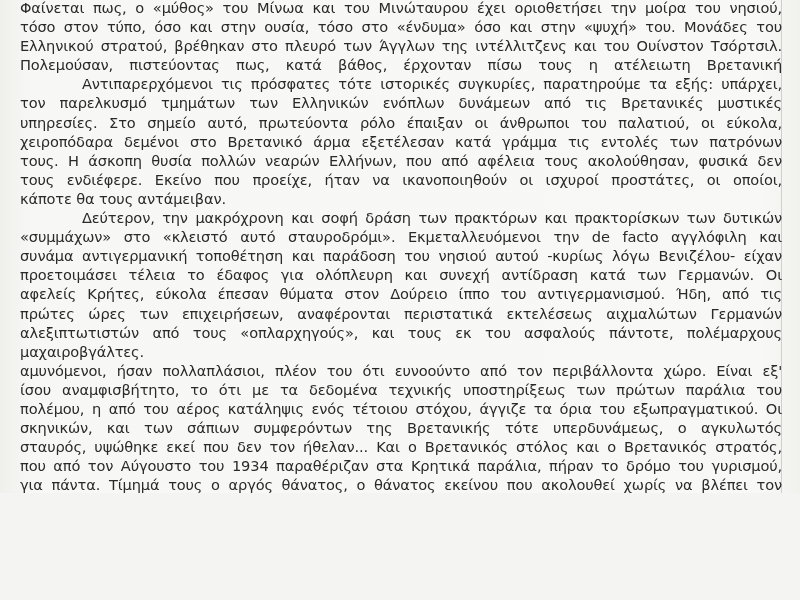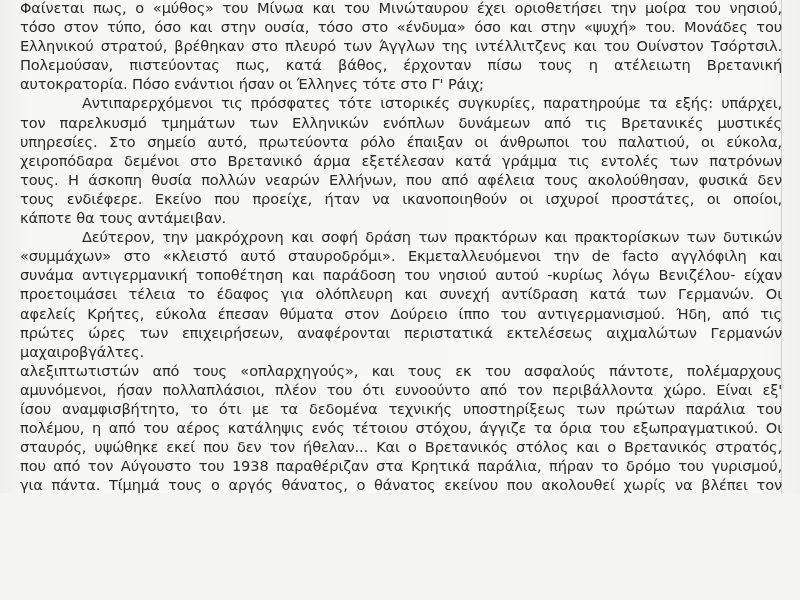--- a/index.html
+++ b/index.html
@@ -65,47 +65,47 @@
 <body>
 
 <div class="page">
   <div class="rule-line"></div>
   <div class="text-block" id="text-block">
       <div class="para">
         <span class="line">Φαίνεται πως, ο «μύθος» του Μίνωα και του Μινώταυρου έχει οριοθετήσει την μοίρα του νησιού,</span>
         <span class="line">τόσο στον τύπο, όσο και στην ουσία, τόσο στο «ένδυμα» όσο και στην «ψυχή» του. Μονάδες του</span>
         <span class="line">Ελληνικού στρατού, βρέθηκαν στο πλευρό των Άγγλων της ιντέλλιτζενς και του Ουίνστον Τσόρτσιλ.</span>
         <span class="line">Πολεμούσαν, πιστεύοντας πως, κατά βάθος, έρχονταν πίσω τους η ατέλειωτη Βρετανική</span>
-        <span class="line last">αυτοκρατορία. Πόσο ενάντιοι ήσαν οι Έλληνες τότε στο Γ' Ράιχ;</span>
       </div>
       <div class="para">
         <span class="line first-indent">Αντιπαρερχόμενοι τις πρόσφατες τότε ιστορικές συγκυρίες, παρατηρούμε τα εξής: υπάρχει,</span>
         <span class="line">τον παρελκυσμό τμημάτων των Ελληνικών ενόπλων δυνάμεων από τις Βρετανικές μυστικές</span>
         <span class="line">υπηρεσίες. Στο σημείο αυτό, πρωτεύοντα ρόλο έπαιξαν οι άνθρωποι του παλατιού, οι εύκολα,</span>
         <span class="line">χειροπόδαρα δεμένοι στο Βρετανικό άρμα εξετέλεσαν κατά γράμμα τις εντολές των πατρόνων</span>
         <span class="line">τους. Η άσκοπη θυσία πολλών νεαρών Ελλήνων, που από αφέλεια τους ακολούθησαν, φυσικά δεν</span>
         <span class="line">τους ενδιέφερε. Εκείνο που προείχε, ήταν να ικανοποιηθούν οι ισχυροί προστάτες, οι οποίοι,</span>
         <span class="line last">κάποτε θα τους αντάμειβαν.</span>
       </div>
       <div class="para">
         <span class="line first-indent">Δεύτερον, την μακρόχρονη και σοφή δράση των πρακτόρων και πρακτορίσκων των δυτικών</span>
         <span class="line">«συμμάχων» στο «κλειστό αυτό σταυροδρόμι». Εκμεταλλευόμενοι την de facto αγγλόφιλη και</span>
         <span class="line">συνάμα αντιγερμανική τοποθέτηση και παράδοση του νησιού αυτού -κυρίως λόγω Βενιζέλου- είχαν</span>
         <span class="line">προετοιμάσει τέλεια το έδαφος για ολόπλευρη και συνεχή αντίδραση κατά των Γερμανών. Οι</span>
         <span class="line">αφελείς Κρήτες, εύκολα έπεσαν θύματα στον Δούρειο ίππο του αντιγερμανισμού. Ήδη, από τις</span>
         <span class="line">πρώτες ώρες των επιχειρήσεων, αναφέρονται περιστατικά εκτελέσεως αιχμαλώτων Γερμανών</span>
+        <span class="line">αλεξιπτωτιστών από τους «οπλαρχηγούς», και τους εκ του ασφαλούς πάντοτε, πολέμαρχους</span>
         <span class="line last">μαχαιροβγάλτες.</span>
-        <span class="line">αλεξιπτωτιστών από τους «οπλαρχηγούς», και τους εκ του ασφαλούς πάντοτε, πολέμαρχους</span>
       </div>
       <div class="para">
         <span class="line">αμυνόμενοι, ήσαν πολλαπλάσιοι, πλέον του ότι ευνοούντο από τον περιβάλλοντα χώρο. Είναι εξ'</span>
         <span class="line">ίσου αναμφισβήτητο, το ότι με τα δεδομένα τεχνικής υποστηρίξεως των πρώτων παράλια του</span>
         <span class="line">πολέμου, η από του αέρος κατάληψις ενός τέτοιου στόχου, άγγιζε τα όρια του εξωπραγματικού. Οι</span>
+        <span class="line">σκηνικών, και των σάπιων συμφερόντων της Βρετανικής τότε υπερδυνάμεως, ο αγκυλωτός</span>
         <span class="line">σταυρός, υψώθηκε εκεί που δεν τον ήθελαν... Και ο Βρετανικός στόλος και ο Βρετανικός στρατός,</span>
-        <span class="line">που από τον Αύγουστο του 1938 παραθέριζαν στα Κρητικά παράλια, πήραν το δρόμο του γυρισμού,</span>
+        <span class="line">που από τον Αύγουστο του 1934 παραθέριζαν στα Κρητικά παράλια, πήραν το δρόμο του γυρισμού,</span>
         <span class="line">για πάντα. Τίμημά τους ο αργός θάνατος, ο θάνατος εκείνου που ακολουθεί χωρίς να βλέπει τον</span>
         <span class="line last">«Άγνωστο αφέντη».</span>
       </div>
       <div class="para">
         <span class="line first-indent cut">Εκεί κοντά στο Μάλεμε, υπάρχει η τελευταία κατοικία, εκείνων που αψήφησαν τις</span>
       </div>
     </div>
 </div>
 
 </body></html>

